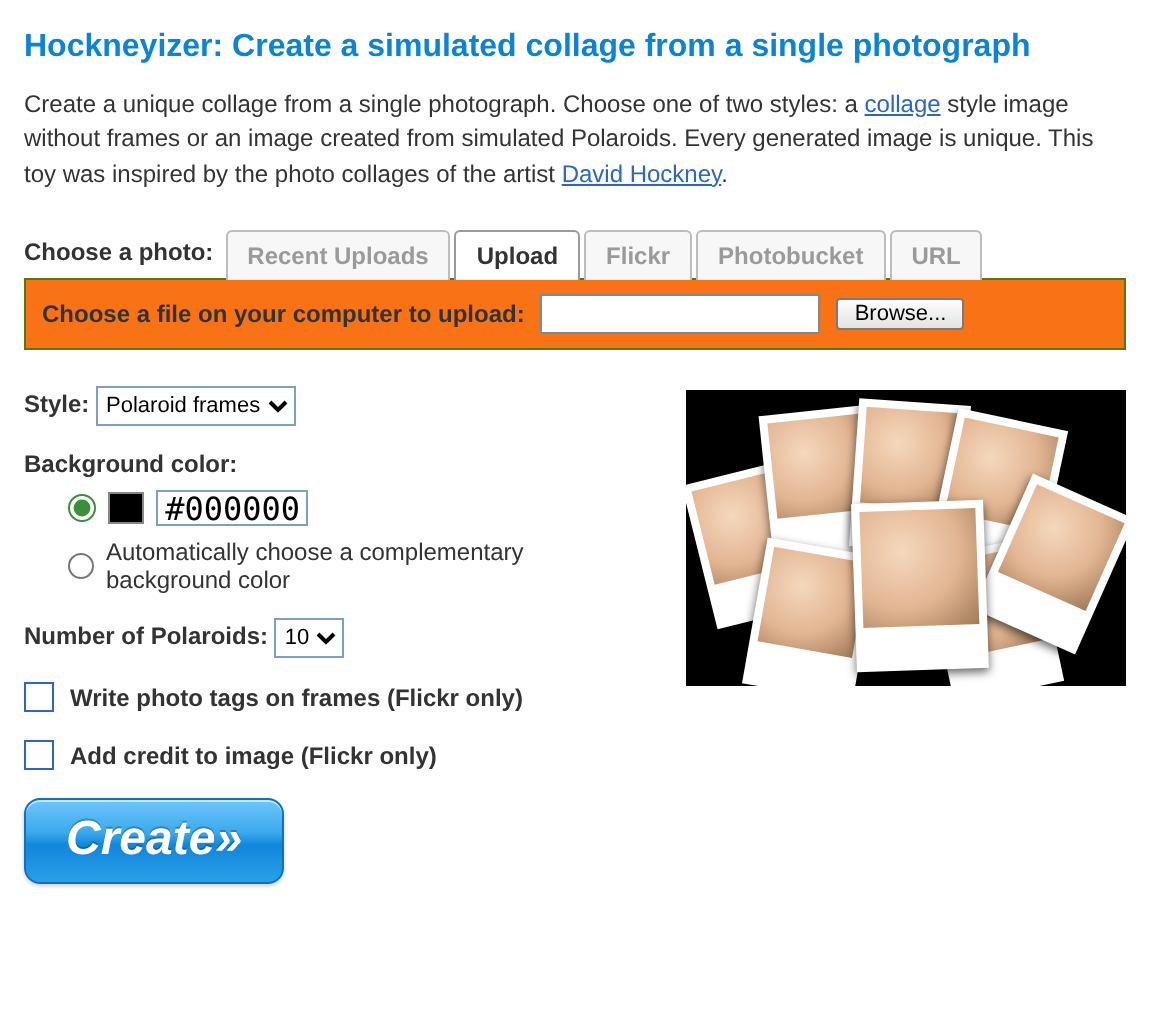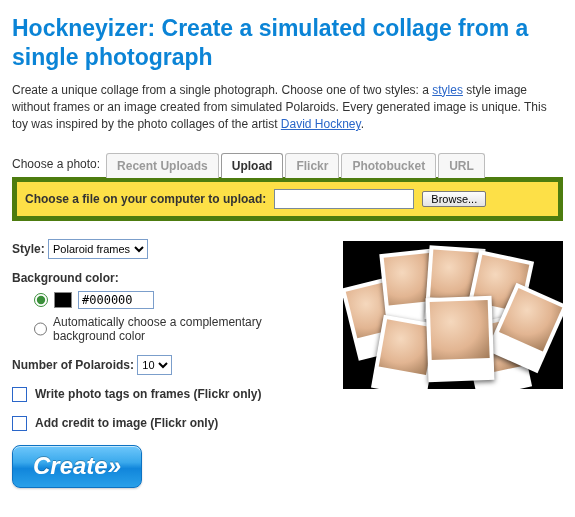--- a/index.html
+++ b/index.html
@@ -8,30 +8,30 @@
     font-size: 12px;
     color: #333;
     margin: 0;
     padding: 10px 12px;
     background: #fff;
     width: 575px;
   }
   h1 {
     color: #0b84d6;
     font-family: "Trebuchet MS", Verdana, sans-serif;
-    font-size: 23px;
+    font-size: 16px;
     font-weight: bold;
     margin: 4px 0 10px 0;
     line-height: 1.25;
   }
   .intro { font-size: 12px; line-height: 1.45; margin-bottom: 18px; }
   .intro a { color: #2a66c9; text-decoration: underline; }
   .label-bold { font-weight: bold; font-size: 12px; }
   .tabs-row { display: flex; align-items: flex-end; margin-top: 2px; }
-  .tabs-lead { font-weight: normal; font-size: 12px; padding-bottom: 6px; margin-right: 6px; }
+  .tabs-lead { font-weight: bold; font-size: 12px; padding-bottom: 6px; margin-right: 6px; }
   .tab {
     border: 1px solid #bdbdbd;
     border-bottom: none;
     background: #f7f7f7;
     color: #9a9a9a;
     font-weight: bold;
     font-size: 12px;
     padding: 5px 10px 5px 10px;
     margin-right: 2px;
     border-radius: 3px 3px 0 0;
@@ -39,22 +39,22 @@
     position: relative;
     top: 1px;
   }
   .tab.active {
     background: #fff;
     color: #333;
     border-color: #9a9a9a;
     z-index: 2;
   }
   .upload-panel {
-    border: 5px solid #4d7c0f;
-    background: #fde047;
+    border: 1px solid #4d7c0f;
+    background: #f97316;
     padding: 7px 8px;
     display: flex;
     align-items: center;
     gap: 8px;
     margin-bottom: 18px;
   }
   .upload-panel .uplabel { font-weight: bold; font-size: 12px; }
   .file-field {
     width: 140px; height: 20px;
     border: 1px solid #7a8a99;
@@ -81,22 +81,23 @@
   input[type=radio] { width: 14px; height: 14px; accent-color: #3a8f3a; margin:0; }
   .swatch {
     width: 18px; height: 16px;
     border: 1px solid #888;
     display: inline-block;
   }
   .hex-input {
     width: 76px; height: 18px;
     border: 1px solid #7b9ecb;
     font-family: monospace;
-    font-size: 12px;
+    font-size: 16px;
     padding: 0 3px;
+    text-align: right;
   }
   .chk-line { display: flex; align-items: center; gap: 8px; font-weight: bold; font-size: 12px; margin-bottom: 14px; }
   input[type=checkbox] {
     width: 15px; height: 15px;
     appearance: none;
     border: 1px solid #2a66c9;
     background: #fff;
     margin:0;
   }
   .create-btn {
@@ -143,21 +144,21 @@
   .p7 { left: 84px;  top: 56px; transform: rotate(-2deg); }
   .p7 .ph { width:58px; height:58px; }
   .p8 { left: 126px; top: 78px; transform: rotate(-12deg); }
 </style>
 </head>
 <body>
 
 <h1>Hockneyizer: Create a simulated collage from a single photograph</h1>
 
 <div class="intro">
-  <span>Create a unique collage from a single photograph. Choose one of two styles: a </span><a href="#">styles</a><span> style image without frames or an image created from simulated Polaroids. Every generated image is unique. This toy was inspired by the photo collages of the artist </span><a href="#">David Hockney</a><span>.</span>
+  <span>Create a unique collage from a single photograph. Choose one of two styles: a </span><a href="#">collage</a><span> style image without frames or an image created from simulated Polaroids. Every generated image is unique. This toy was inspired by the photo collages of the artist </span><a href="#">David Hockney</a><span>.</span>
 </div>
 
 <div class="tabs-row">
   <div class="tabs-lead">Choose a photo:</div>
   <div class="tab">Recent Uploads</div>
   <div class="tab active">Upload</div>
   <div class="tab">Flickr</div>
   <div class="tab">Photobucket</div>
   <div class="tab">URL</div>
 </div>

